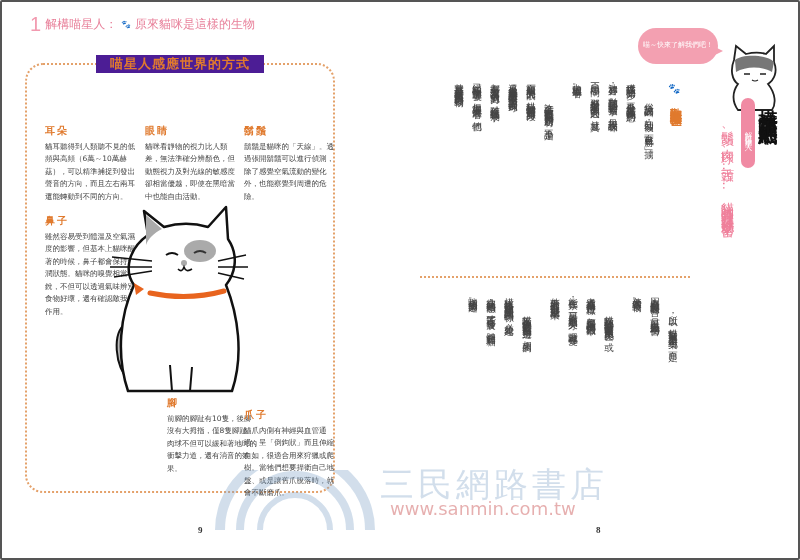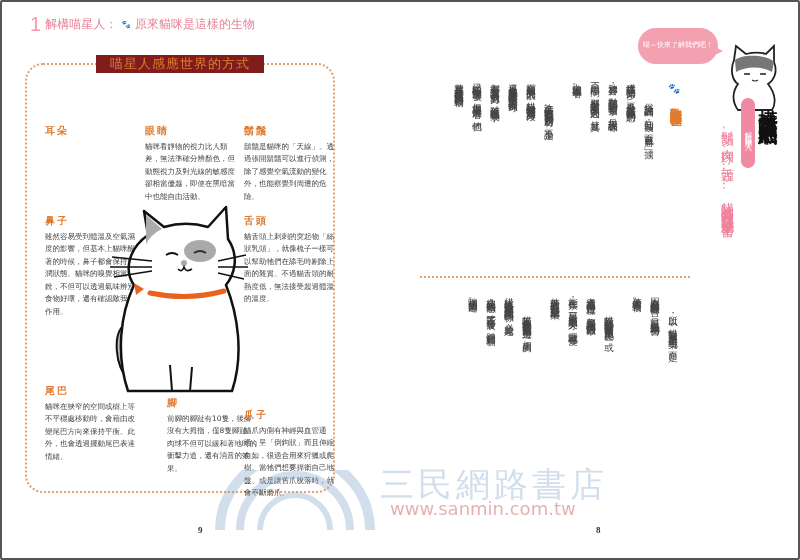--- a/index.html
+++ b/index.html
@@ -9,21 +9,21 @@
 
   
   .page-left { position: absolute; left: 0; top: 0; width: 400px; height: 560px; }
   .running-header { position: absolute; left: 30px; top: 14px; display: flex; align-items: center; gap: 4px; color: #e8809a; }
   .running-header .chapnum { font-size: 20px; font-family: "Liberation Sans", sans-serif; color: #f29ab0; line-height: 1; }
   .running-header .hdr-text { font-size: 12px; }
   .running-header .paw { font-size: 8px; }
 
   .info-box { position: absolute; left: 25px; top: 63px; width: 310px; height: 430px; border: 2px dotted #e4a16a; border-radius: 18px; }
   .box-title-wrap { position: absolute; left: 0; right: 0; top: -10px; display: flex; justify-content: center; }
-  .box-title { background: #7f1d1d; padding: 0 14px; color: #e07a2e; font-size: 13px; font-weight: normal; letter-spacing: 1px; }
+  .box-title { background: #4c1d95; padding: 0 14px; color: #e07a2e; font-size: 13px; font-weight: bold; letter-spacing: 1px; }
 
   .sense { position: absolute; width: 90px; font-size: 7.5px; line-height: 12.5px; color: #444; }
   .sense h4 { text-align: left; color: #e07a2e; font-size: 10px; margin-bottom: 3px; letter-spacing: 2px; }
 
   .cat-illus { position: absolute; left: 108px; top: 205px; width: 140px; height: 200px; }
 
   .page-num { position: absolute; top: 525px; font-size: 9px; font-weight: bold; color: #333; font-family: "Liberation Serif", serif; }
 
   
   .page-right { position: absolute; left: 400px; top: 0; width: 400px; height: 560px; }
@@ -56,43 +56,36 @@
     <span class="hdr-text">原來貓咪是這樣的生物</span>
   </div>
 
   <div class="info-box">
     <div class="box-title-wrap">
       <span class="box-title">喵星人感應世界的方式</span>
     </div>
 
     <div class="sense" style="left:18px; top:60px;">
       <h4>耳朵</h4>
+      <p>貓耳聽得到人類聽不見的低頻與高頻（6萬～10萬赫茲），可以精準捕捉到發出聲音的方向，而且左右兩耳還能轉動到不同的方向。</p>
     </div>
     <div class="sense" style="left:217px; top:60px;">
       <h4>鬍鬚</h4>
       <p>鬍鬚是貓咪的「天線」。透過張開鬍鬚可以進行偵測，除了感覺空氣流動的變化外，也能察覺到周遭的危險。</p>
     </div>
     <div class="sense" style="left:118px; top:60px;">
       <h4>眼睛</h4>
       <p>貓咪看靜物的視力比人類差，無法準確分辨顏色，但動態視力及對光線的敏感度卻相當優越，即使在黑暗當中也能自由活動。</p>
     </div>
 
     <div class="sense" style="left:18px; top:150px;">
       <h4>鼻子</h4>
       <p>雖然容易受到體溫及空氣濕度的影響，但基本上貓咪醒著的時候，鼻子都會保持濕潤狀態。貓咪的嗅覺相當敏銳，不但可以透過氣味辨別食物好壞，還有確認敵我的作用。</p>
     </div>
-    <div class="sense" style="left:217px; top:150px;">
-      <h4>舌頭</h4>
-      <p>貓舌頭上刺刺的突起物「絲狀乳頭」，就像梳子一樣可以幫助牠們在舔毛時剔除上面的雜質。不過貓舌頭的耐熱度低，無法接受超過體溫的溫度。</p>
-    </div>
 
-    <div class="sense" style="left:18px; top:320px;">
-      <h4>尾巴</h4>
-      <p>貓咪在狹窄的空間或樹上等不平穩處移動時，會藉由改變尾巴方向來保持平衡。此外，也會透過擺動尾巴表達情緒。</p>
-    </div>
     <div class="sense" style="left:118px; top:332px;margin-left:22px;">
       <h4>腳</h4>
       <p>前腳的腳趾有10隻，後腳沒有大拇指，僅8隻腳趾。肉球不但可以緩和著地時的衝擊力道，還有消音的效果。</p>
     </div>
     <div class="sense" style="left:217px; top:320px;margin-top:24px;">
       <h4>爪子</h4>
       <p>貓爪內側有神經與血管通過，呈「倒鉤狀」而且伸縮自如，很適合用來狩獵或爬樹。當牠們想要捍衛自己地盤、或是讓舊爪脫落時，就會不斷磨爪。</p>
     </div>
   </div>
 

